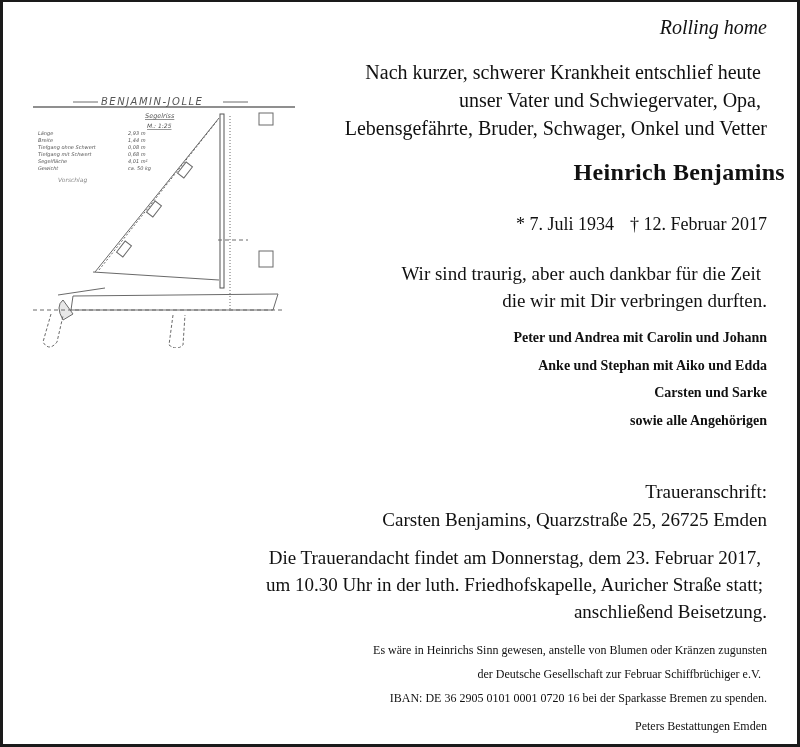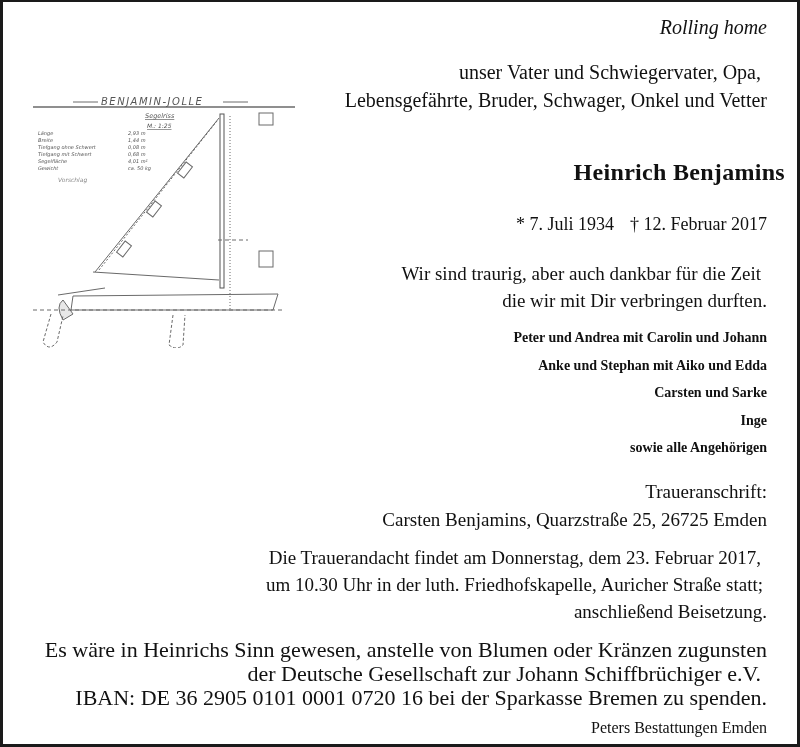--- a/index.html
+++ b/index.html
@@ -18,22 +18,22 @@
     .motto { top: 14px; font-style: italic; font-size: 20px; }
     .intro { top: 56px; font-size: 20px; line-height: 28px; right: 30px; }
     .intro div { padding-right: 0; }
     .name { top: 157px; right: 12px; font-size: 24px; font-weight: bold; letter-spacing: 0.3px; }
     .dates { top: 212px; font-size: 18px; font-weight: normal; }
     .dates .sep { display: inline-block; width: 16px; }
     .thanks { top: 258px; font-size: 19px; line-height: 27px; }
     .family { top: 322px; font-size: 14px; font-weight: bold; line-height: 27.5px; }
     .address { top: 476px; font-size: 19px; line-height: 28px; }
     .service { top: 542px; font-size: 19px; line-height: 27px; }
-    .donation { top: 636px; font-size: 22px; line-height: 24px; }
-    .undertaker { top: 717px; font-size: 16px; text-align: right; }
+    .donation { top: 636px; font-size: 12px; line-height: 24px; }
+    .undertaker { top: 717px; font-size: 12px; text-align: right; }
     .sketch { position: absolute; left: 30px; top: 86px; width: 270px; height: 260px; }
   </style>
 </head>
 <body>
 
 <div class="frame">
 
   <svg class="sketch" viewBox="0 0 270 260" xmlns="http://www.w3.org/2000/svg">
     <g stroke="#6a6a6a" fill="none" stroke-width="1">
       <line x1="40" y1="14" x2="65" y2="14"></line>
@@ -84,55 +84,55 @@
         <text x="5" y="82">Gewicht</text>
         <text x="95" y="82">ca. 50 kg</text>
       </g>
       <text x="25" y="94" font-size="6" fill="#888">Vorschlag</text>
     </g>
   </svg>
 
   <div class="abs motto">Rolling home</div>
 
   <div class="abs intro">
+    <div style="padding-right:6px">Nach kurzer, schwerer Krankheit entschlief heute</div>
     <div style="padding-right:6px">unser Vater und Schwiegervater, Opa,</div>
     <div>Lebensgefährte, Bruder, Schwager, Onkel und Vetter</div>
   </div>
 
   <div class="abs name">Heinrich Benjamins</div>
 
   <div class="abs dates">
     <span>* 7. Juli 1934</span><span class="sep"></span><span>† 12. Februar 2017</span>
   </div>
 
   <div class="abs thanks">
     <div style="padding-right:6px">Wir sind traurig, aber auch dankbar für die Zeit</div>
     <div>die wir mit Dir verbringen durften.</div>
   </div>
 
   <div class="abs family">
     <div>Peter und Andrea mit Carolin und Johann</div>
     <div>Anke und Stephan mit Aiko und Edda</div>
     <div>Carsten und Sarke</div>
-    <div>Inge</div>
     <div>sowie alle Angehörigen</div>
   </div>
 
   <div class="abs address">
     <div>Traueranschrift:</div>
     <div>Carsten Benjamins, Quarzstraße 25, 26725 Emden</div>
   </div>
 
   <div class="abs service">
     <div style="padding-right:6px">Die Trauerandacht findet am Donnerstag, dem 23. Februar 2017,</div>
     <div style="padding-right:4px">um 10.30 Uhr in der luth. Friedhofskapelle, Auricher Straße statt;</div>
     <div>anschließend Beisetzung.</div>
   </div>
 
   <div class="abs donation">
     <div>Es wäre in Heinrichs Sinn gewesen, anstelle von Blumen oder Kränzen zugunsten</div>
-    <div style="padding-right:6px">der Deutsche Gesellschaft zur Johann Schiffbrüchiger e.V.</div>
+    <div style="padding-right:6px">der Deutsche Gesellschaft zur Februar Schiffbrüchiger e.V.</div>
     <div>IBAN: DE 36 2905 0101 0001 0720 16 bei der Sparkasse Bremen zu spenden.</div>
   </div>
 
   <div class="abs undertaker">Peters Bestattungen Emden</div>
 
 </div>
 
 </body></html>

